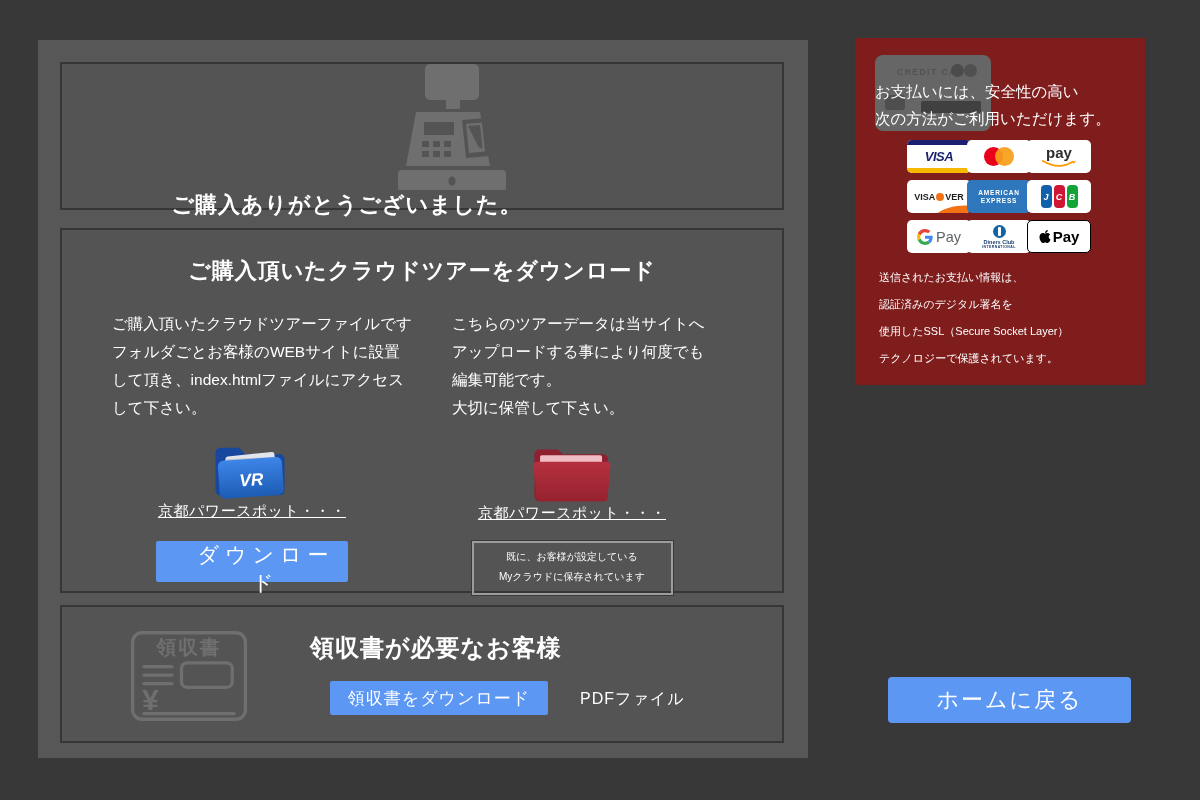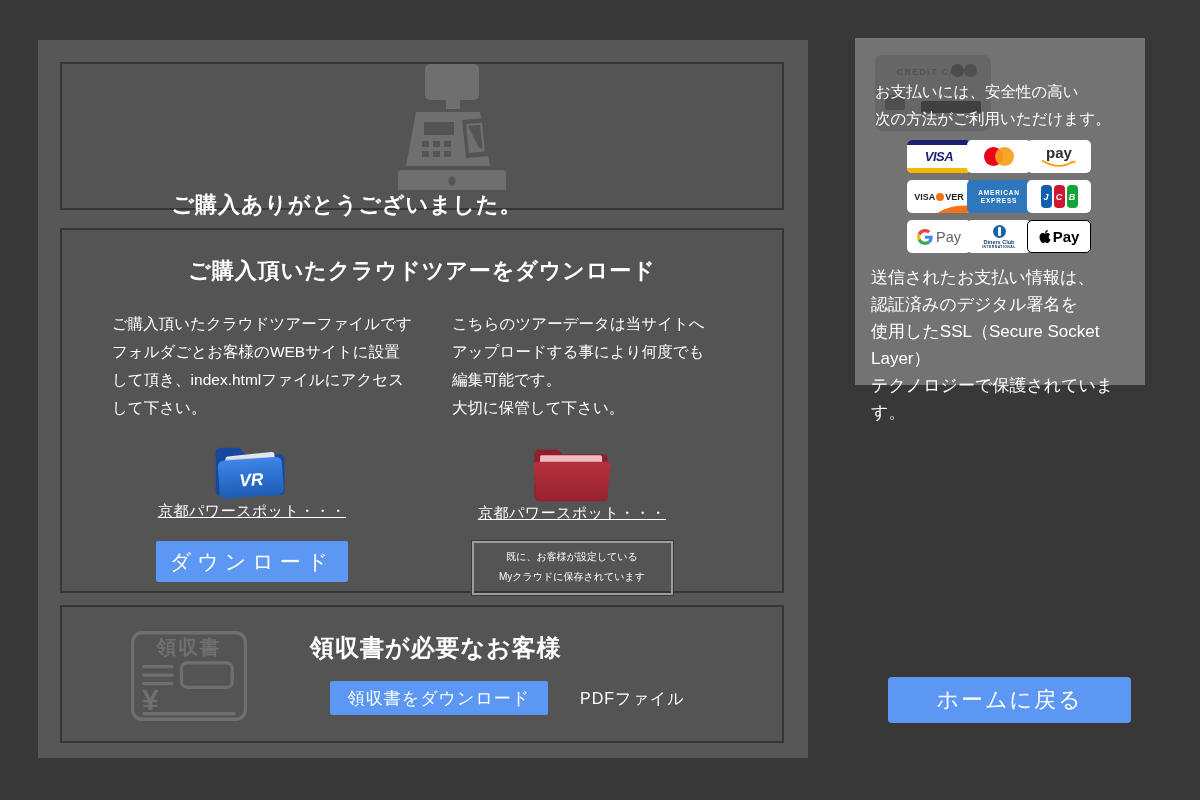--- a/index.html
+++ b/index.html
@@ -23,40 +23,40 @@
   .cols { display:flex; margin-top:24px; padding:0 50px; }
   .col-left { width:330px; }
   .col-right { width:300px; margin-left:32px; }
   .desc { font-size:15.5px; line-height:28px; font-weight:500; }
   .folder-group { margin-top:16px; display:flex; flex-direction:column; align-items:center; }
   .col-left .folder-group { width:280px; }
   .col-right .folder-group { width:240px; }
   .folder-label { font-size:15px; letter-spacing:0.5px;text-decoration:underline; }
 
   .btn { border:none; cursor:pointer; color:#fff; background:#5b97f3; font-family:inherit; }
-  .btn-download { margin-top:20px; width:192px; height:41px; font-size:21px; letter-spacing:6px; border-radius:2px; }
+  .btn-download { margin-top:20px; width:192px; height:41px; font-size:21px; letter-spacing:6px; border-radius:2px;padding-left:28px; }
   .cloud-note { margin-top:18px; width:201px; border:2px solid #9c9c9c; box-shadow:0 0 0 1px #3a3a3a; padding:4px 0 6px;
                 font-size:10px; line-height:20px; text-align:center; }
 
   #box-receipt { top:565px; height:138px; }
   .receipt-icon { position:absolute; left:66px; top:22px; }
   .receipt-heading { position:absolute; left:248px; top:25px; font-size:24px; font-weight:600; letter-spacing:1px; }
   .btn-receipt { position:absolute; left:268px; top:74px; width:218px; height:34px; font-size:17px; letter-spacing:1px; border-radius:2px; }
   .pdf-label { position:absolute; left:518px; top:82px; font-size:16px; letter-spacing:1px; }
 
   
-  .payment-panel { position:absolute; left:855px; top:38px; width:290px; height:347px; background:#737373; }
+  .payment-panel { position:absolute; left:855px; top:38px; width:290px; height:347px; background:#7f1d1d; }
   .cc-watermark { position:absolute; left:20px; top:17px; width:116px; height:76px; background:#666; border-radius:8px; }
   .cc-label { position:absolute; left:22px; top:12px; font-size:8.5px; font-weight:700; letter-spacing:1.5px; color:#525252; }
   .cc-circle { position:absolute; top:9px; width:13px; height:13px; border-radius:50%; background:#4b4b4b; }
   .cc-c1 { right:27px; } .cc-c2 { right:14px; background:#505050; }
   .cc-chip { position:absolute; left:10px; top:40px; width:20px; height:15px; border-radius:3px; background:#4e4e4e; }
   .cc-strip { position:absolute; right:10px; top:46px; width:60px; height:12px; border-radius:2px; background:#404040; }
   .pay-intro { position:absolute; left:20px; top:40px; font-size:15.5px; line-height:27px; font-weight:500; z-index:1; }
-  .ssl-note  { position:absolute; left:16px; top:226px; font-size:17px; line-height:27px; font-weight:500; }
+  .ssl-note  { position:absolute; left:24px; top:226px; font-size:11px; line-height:27px; font-weight:500; }
 
   .logo-grid { position:absolute; left:52px; top:102px; display:grid; grid-template-columns:repeat(3,52px); gap:7px 8px; }
   .pcard { width:64px; height:33px; background:#fff; border-radius:5px; position:relative; overflow:hidden;
            display:flex; align-items:center; justify-content:center; }
   
   .visa-bar { position:absolute; left:0; width:100%; height:5px; }
   .visa-top { top:0; background:#1a1f71; } .visa-bot { bottom:0; background:#f7b600; }
   .visa-word { font-size:13px; font-weight:800; font-style:italic; color:#1a1f71; letter-spacing:-0.5px; }
   
   .mc-red, .mc-orange { width:19px; height:19px; border-radius:50%; }

